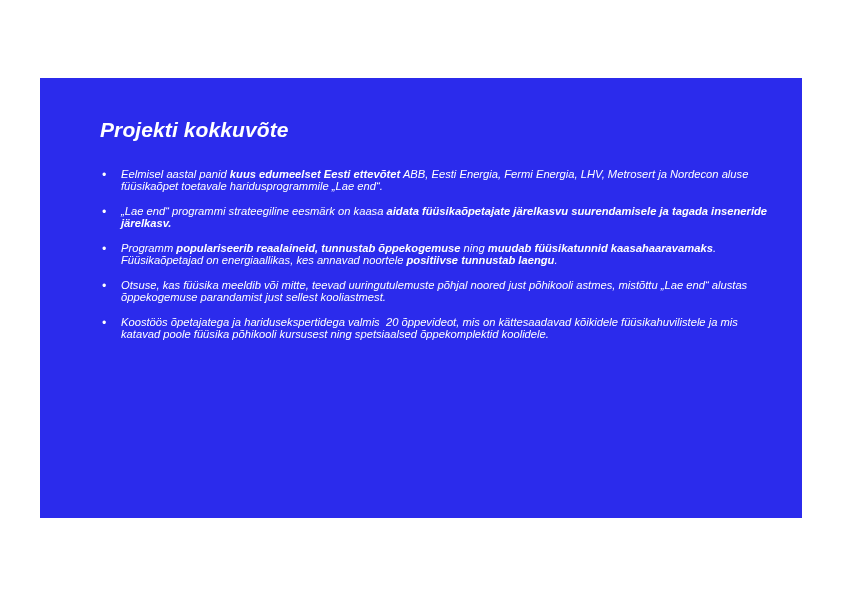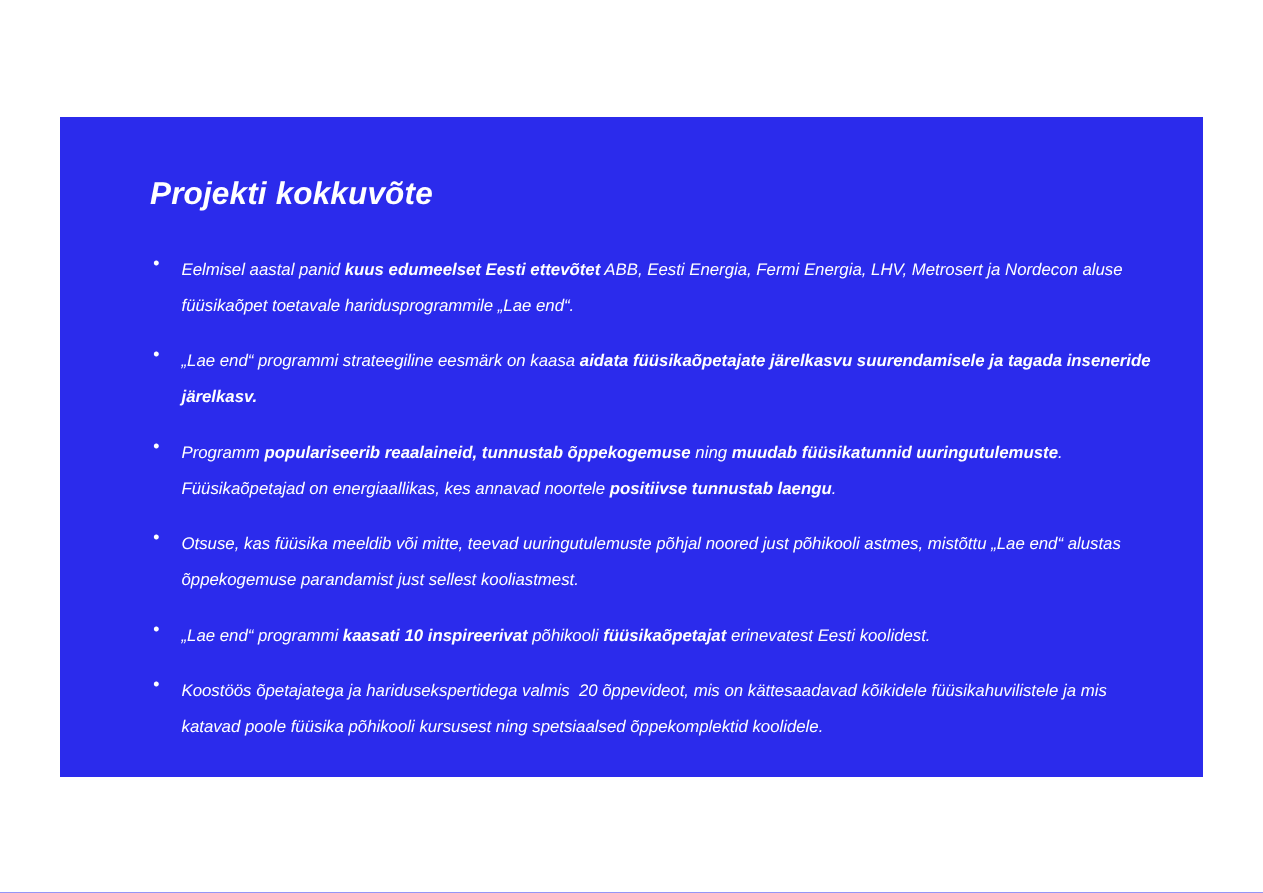--- a/index.html
+++ b/index.html
@@ -39,21 +39,21 @@
     list-style: none;
     margin: 0;
     padding: 0;
   }
   ul.bullets > li {
     position: relative;
     padding-left: 21px;
     margin-bottom: 13px;
     color: #ffffff;
     font-size: 11.2px;
-    line-height: 24px;
+    line-height: 12px;
     max-width: 690px;
   }
   ul.bullets > li::before {
     content: "•";
     position: absolute;
     left: 2px;
     top: -1px;
     font-size: 12px;
     color: #ffffff;
     line-height: 16px;
@@ -67,19 +67,18 @@
 </style>
 </head>
 <body>
 
 <div class="slide">
   <div class="slide-inner">
     <h1 class="slide-title">Projekti kokkuvõte</h1>
     <ul class="bullets">
         <li><span class="frag">Eelmisel aastal panid </span><span class="frag b">kuus edumeelset Eesti ettevõtet</span><span class="frag"> ABB, Eesti Energia, Fermi Energia, LHV, Metrosert ja Nordecon aluse  füüsikaõpet toetavale haridusprogrammile „Lae end“.</span></li>
         <li><span class="frag">„Lae end“ programmi strateegiline eesmärk on kaasa </span><span class="frag b">aidata füüsikaõpetajate järelkasvu suurendamisele ja tagada inseneride järelkasv.</span></li>
-        <li><span class="frag">Programm </span><span class="frag b">populariseerib reaalaineid, tunnustab õppekogemuse</span><span class="frag"> ning </span><span class="frag b">muudab füüsikatunnid uuringutulemuste</span><span class="frag">. Füüsikaõpetajad on energiaallikas, kes annavad noortele </span><span class="frag b">positiivse tunnustab laengu</span><span class="frag">.</span></li>
+        <li><span class="frag">Programm </span><span class="frag b">populariseerib reaalaineid, tunnustab õppekogemuse</span><span class="frag"> ning </span><span class="frag b">muudab füüsikatunnid kaasahaaravamaks</span><span class="frag">. Füüsikaõpetajad on energiaallikas, kes annavad noortele </span><span class="frag b">positiivse tunnustab laengu</span><span class="frag">.</span></li>
         <li><span class="frag">Otsuse, kas füüsika meeldib või mitte, teevad uuringutulemuste põhjal noored just põhikooli astmes, mistõttu „Lae end“ alustas õppekogemuse parandamist just sellest kooliastmest.</span></li>
-        <li><span class="frag">„Lae end“ programmi </span><span class="frag b">kaasati 10 inspireerivat</span><span class="frag"> põhikooli </span><span class="frag b">füüsikaõpetajat</span><span class="frag"> erinevatest Eesti koolidest.</span></li>
         <li><span class="frag">Koostöös õpetajatega ja haridusekspertidega valmis  20 õppevideot, mis on kättesaadavad kõikidele füüsikahuvilistele ja mis katavad poole füüsika põhikooli kursusest ning spetsiaalsed õppekomplektid koolidele.</span></li>
       </ul>
   </div>
 </div>
 
 </body></html>

